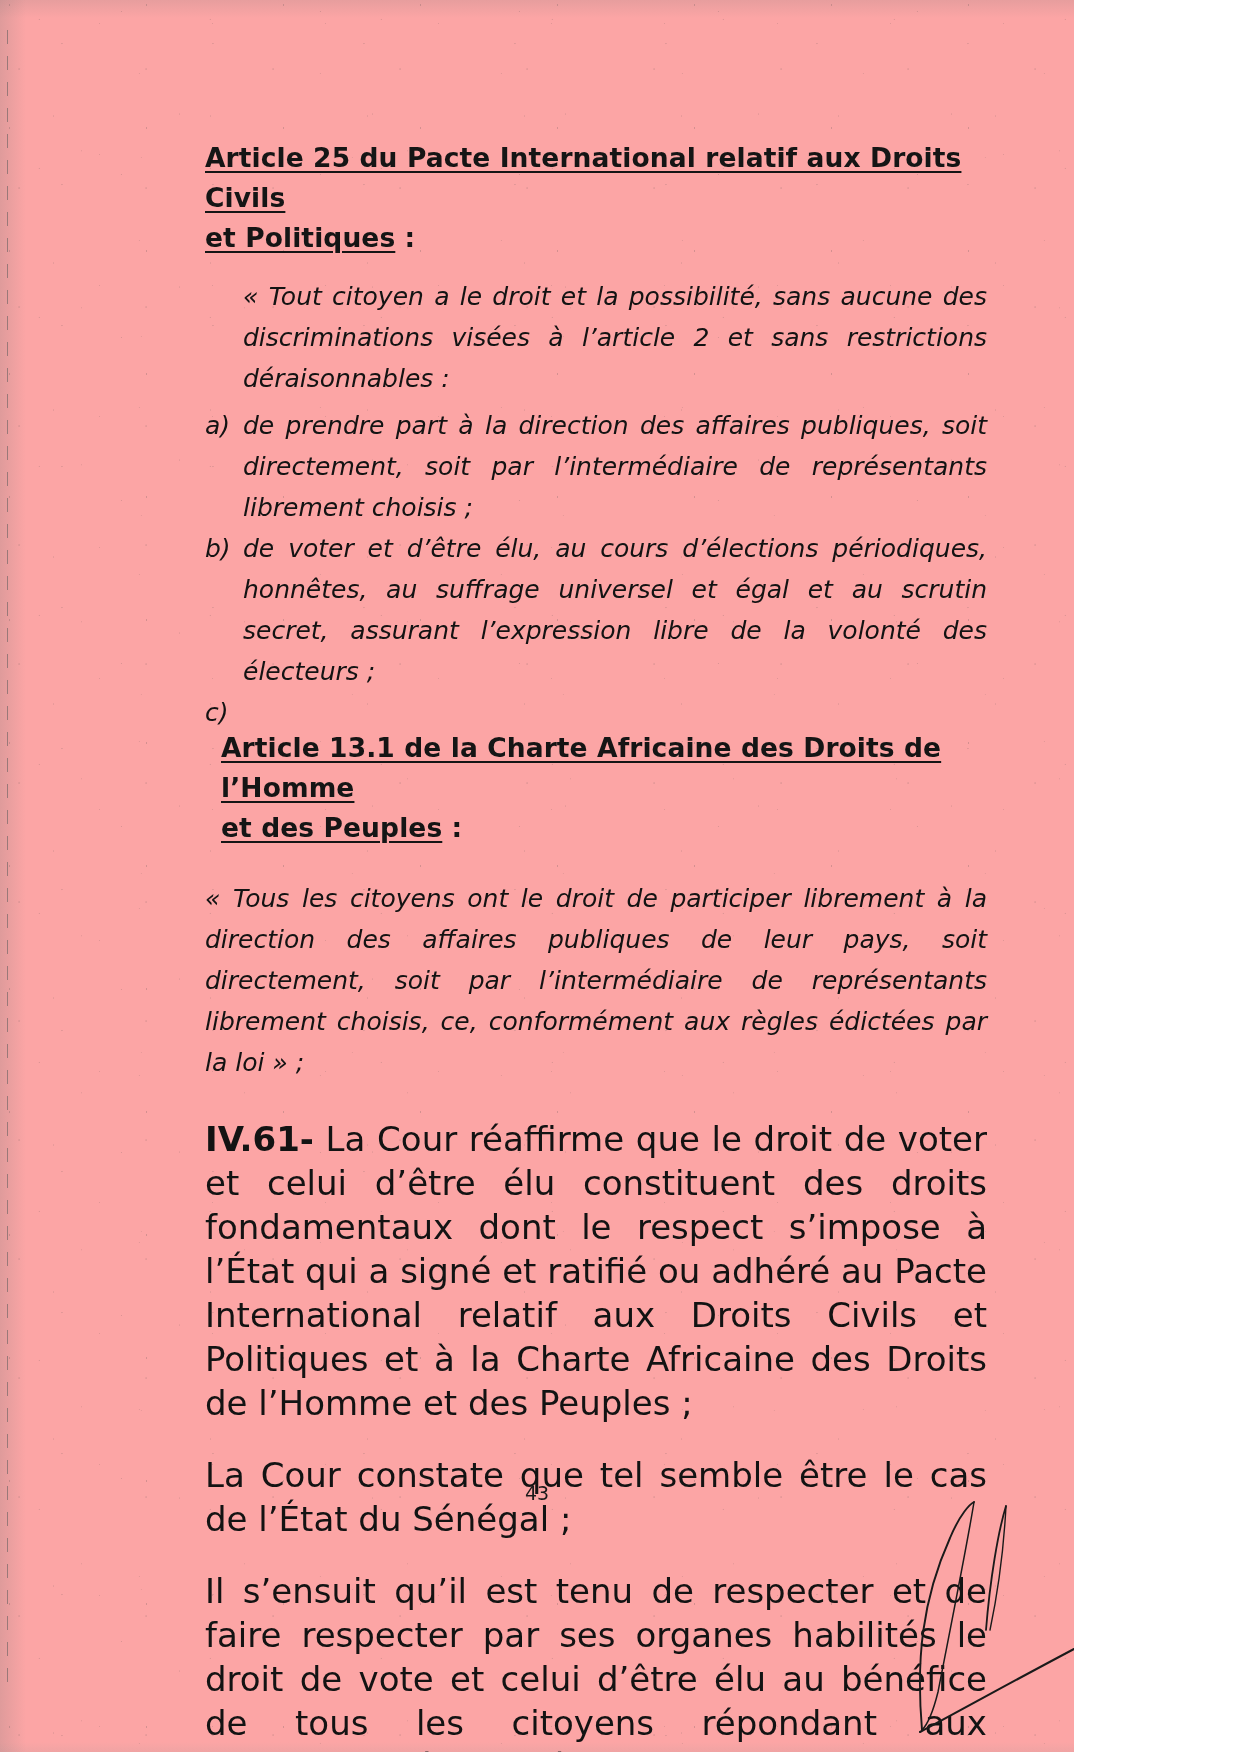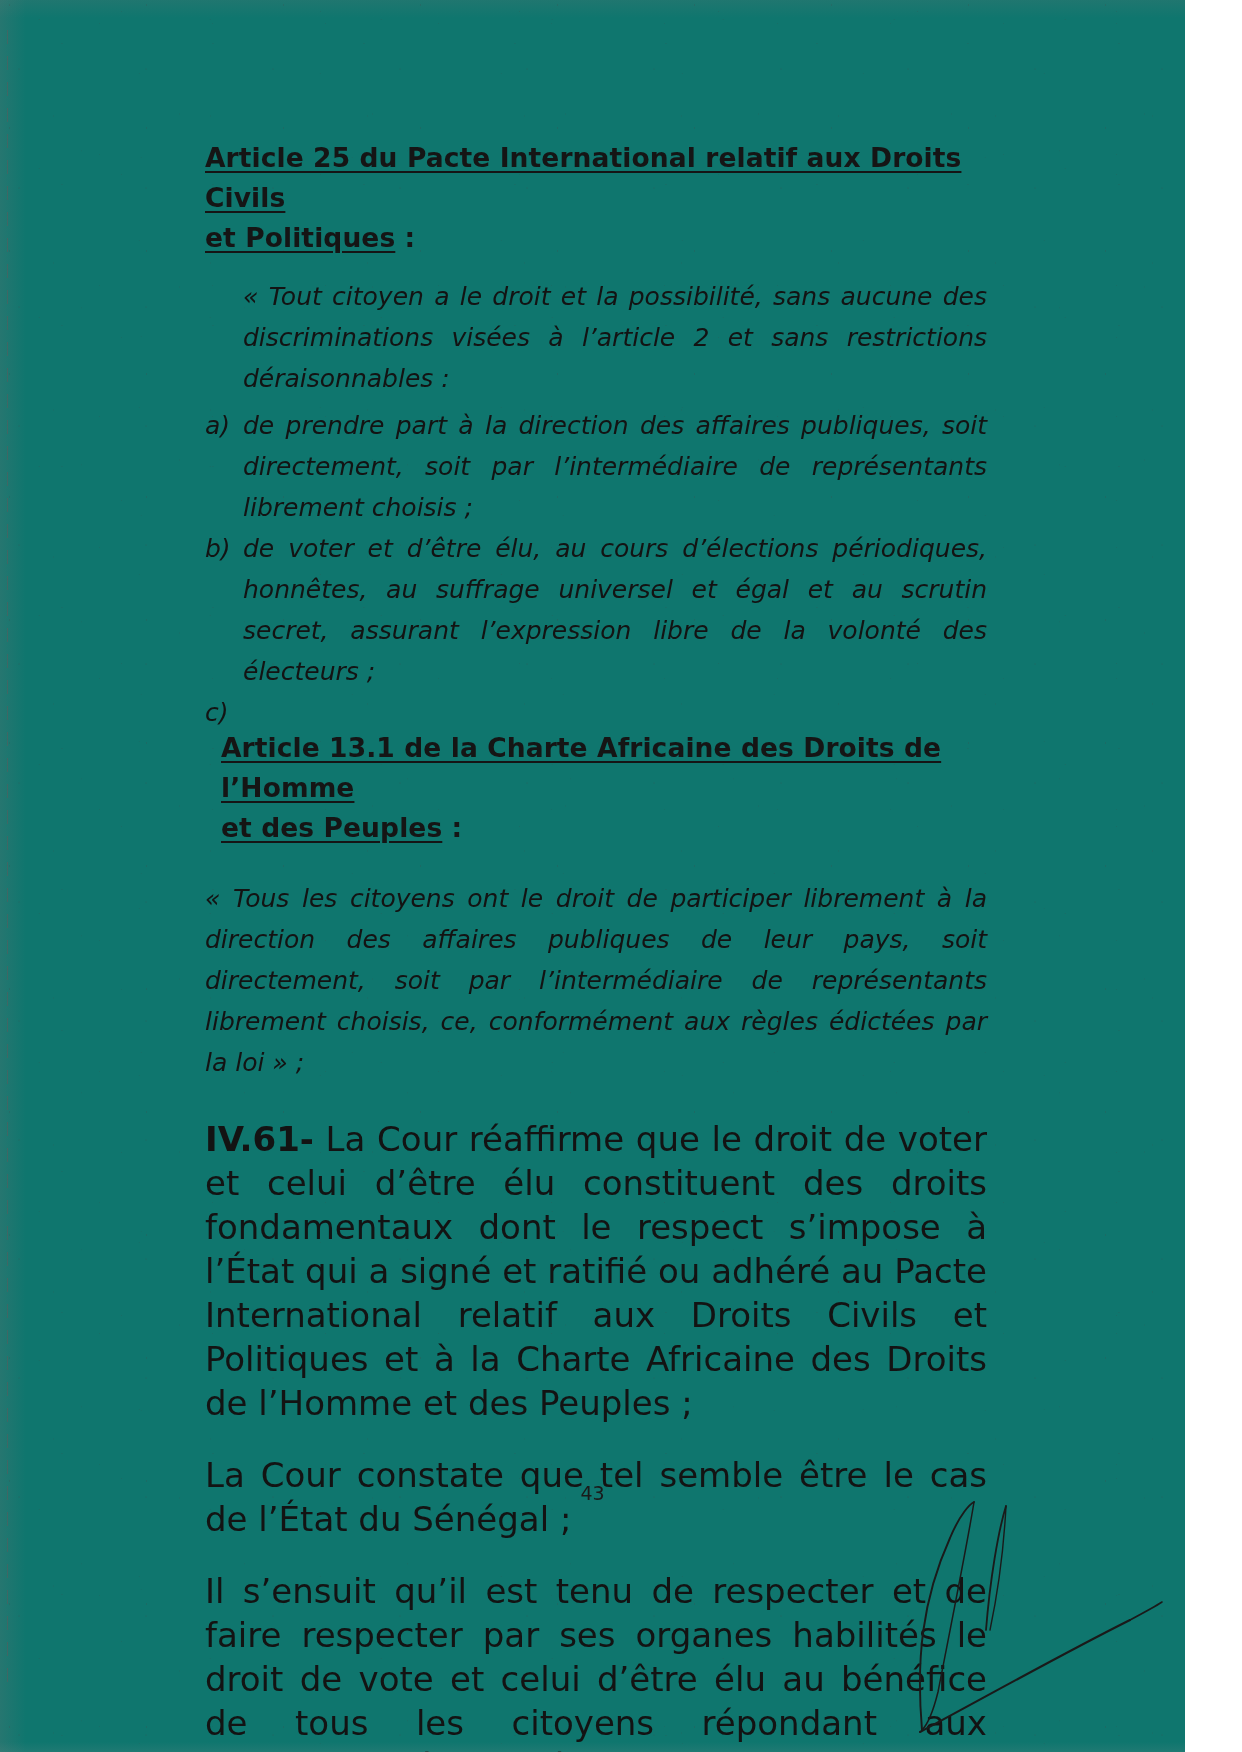--- a/index.html
+++ b/index.html
@@ -5,23 +5,23 @@
   html, body {
     margin: 0;
     padding: 0;
     background: #ffffff;
   }
   body {
     font-family: "DejaVu Sans", sans-serif;
   }
   .page {
     position: relative;
-    width: 1185px;
+    width: 1074px;
     height: 1752px;
-    background: #0f766e;
+    background: #fca5a5;
     overflow: hidden;
   }
 
   
   .scan-noise {
     position: absolute;
     inset: 0;
     pointer-events: none;
     opacity: .55;
     background-image:

